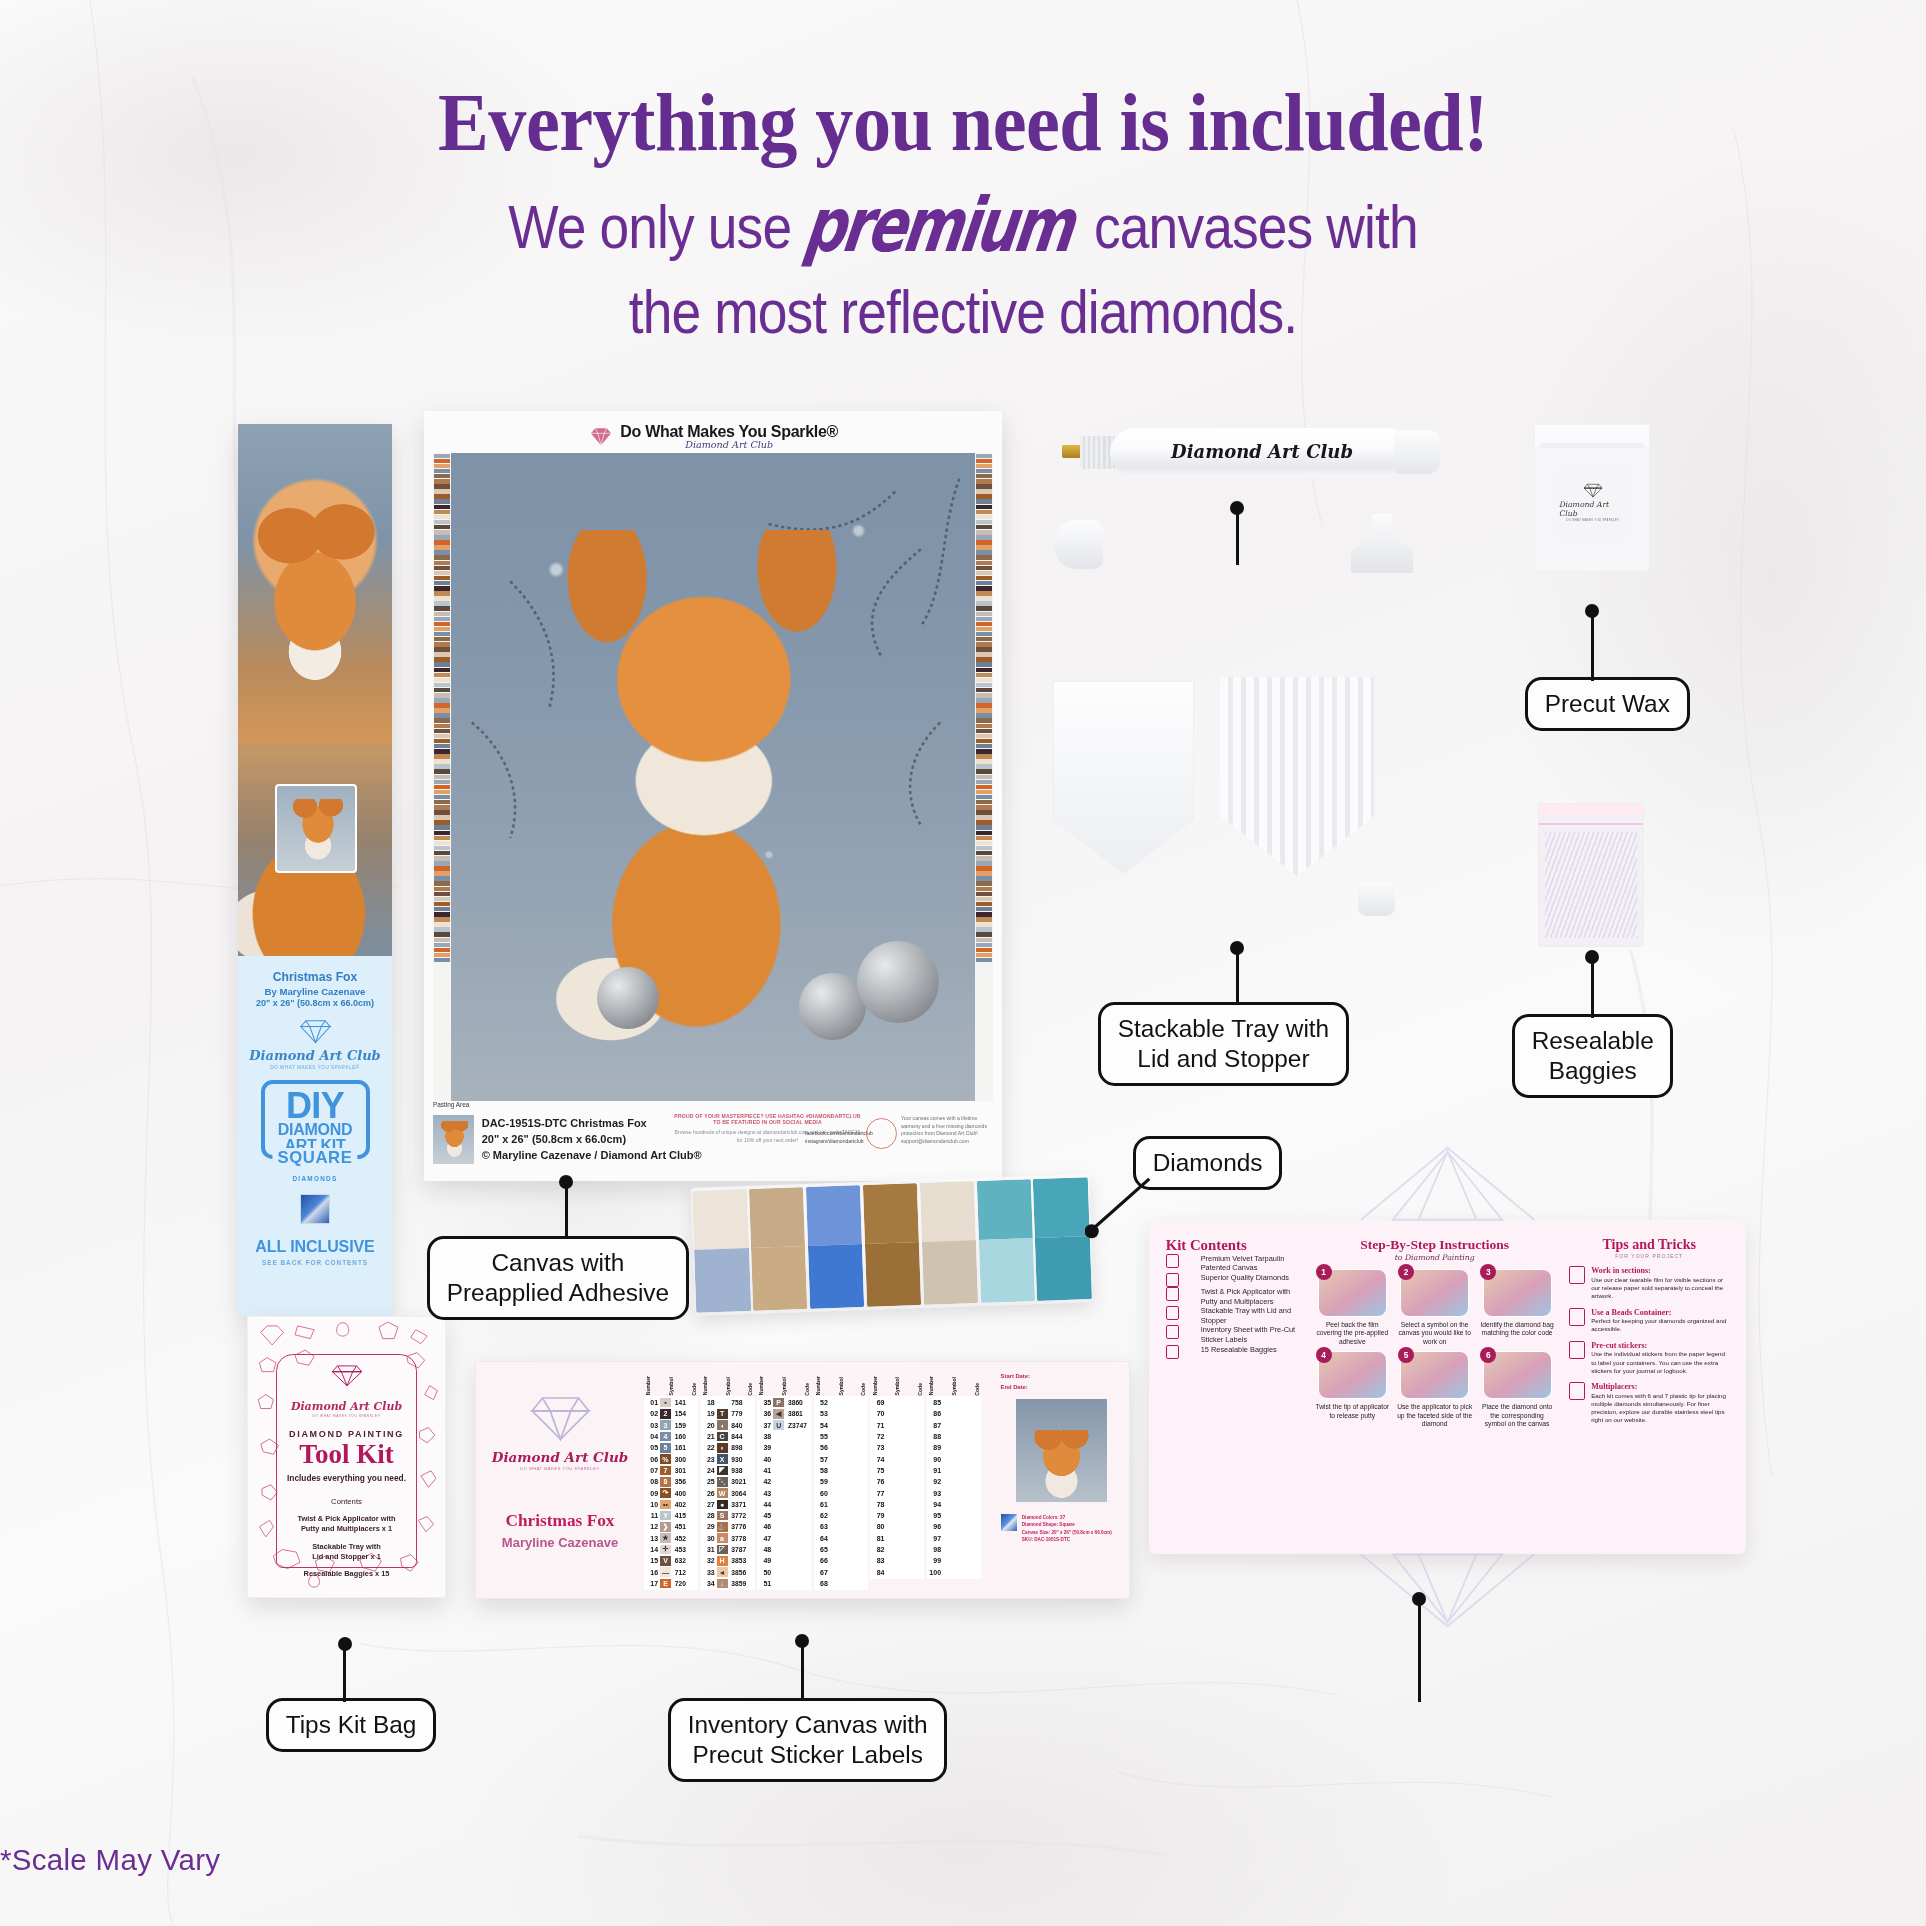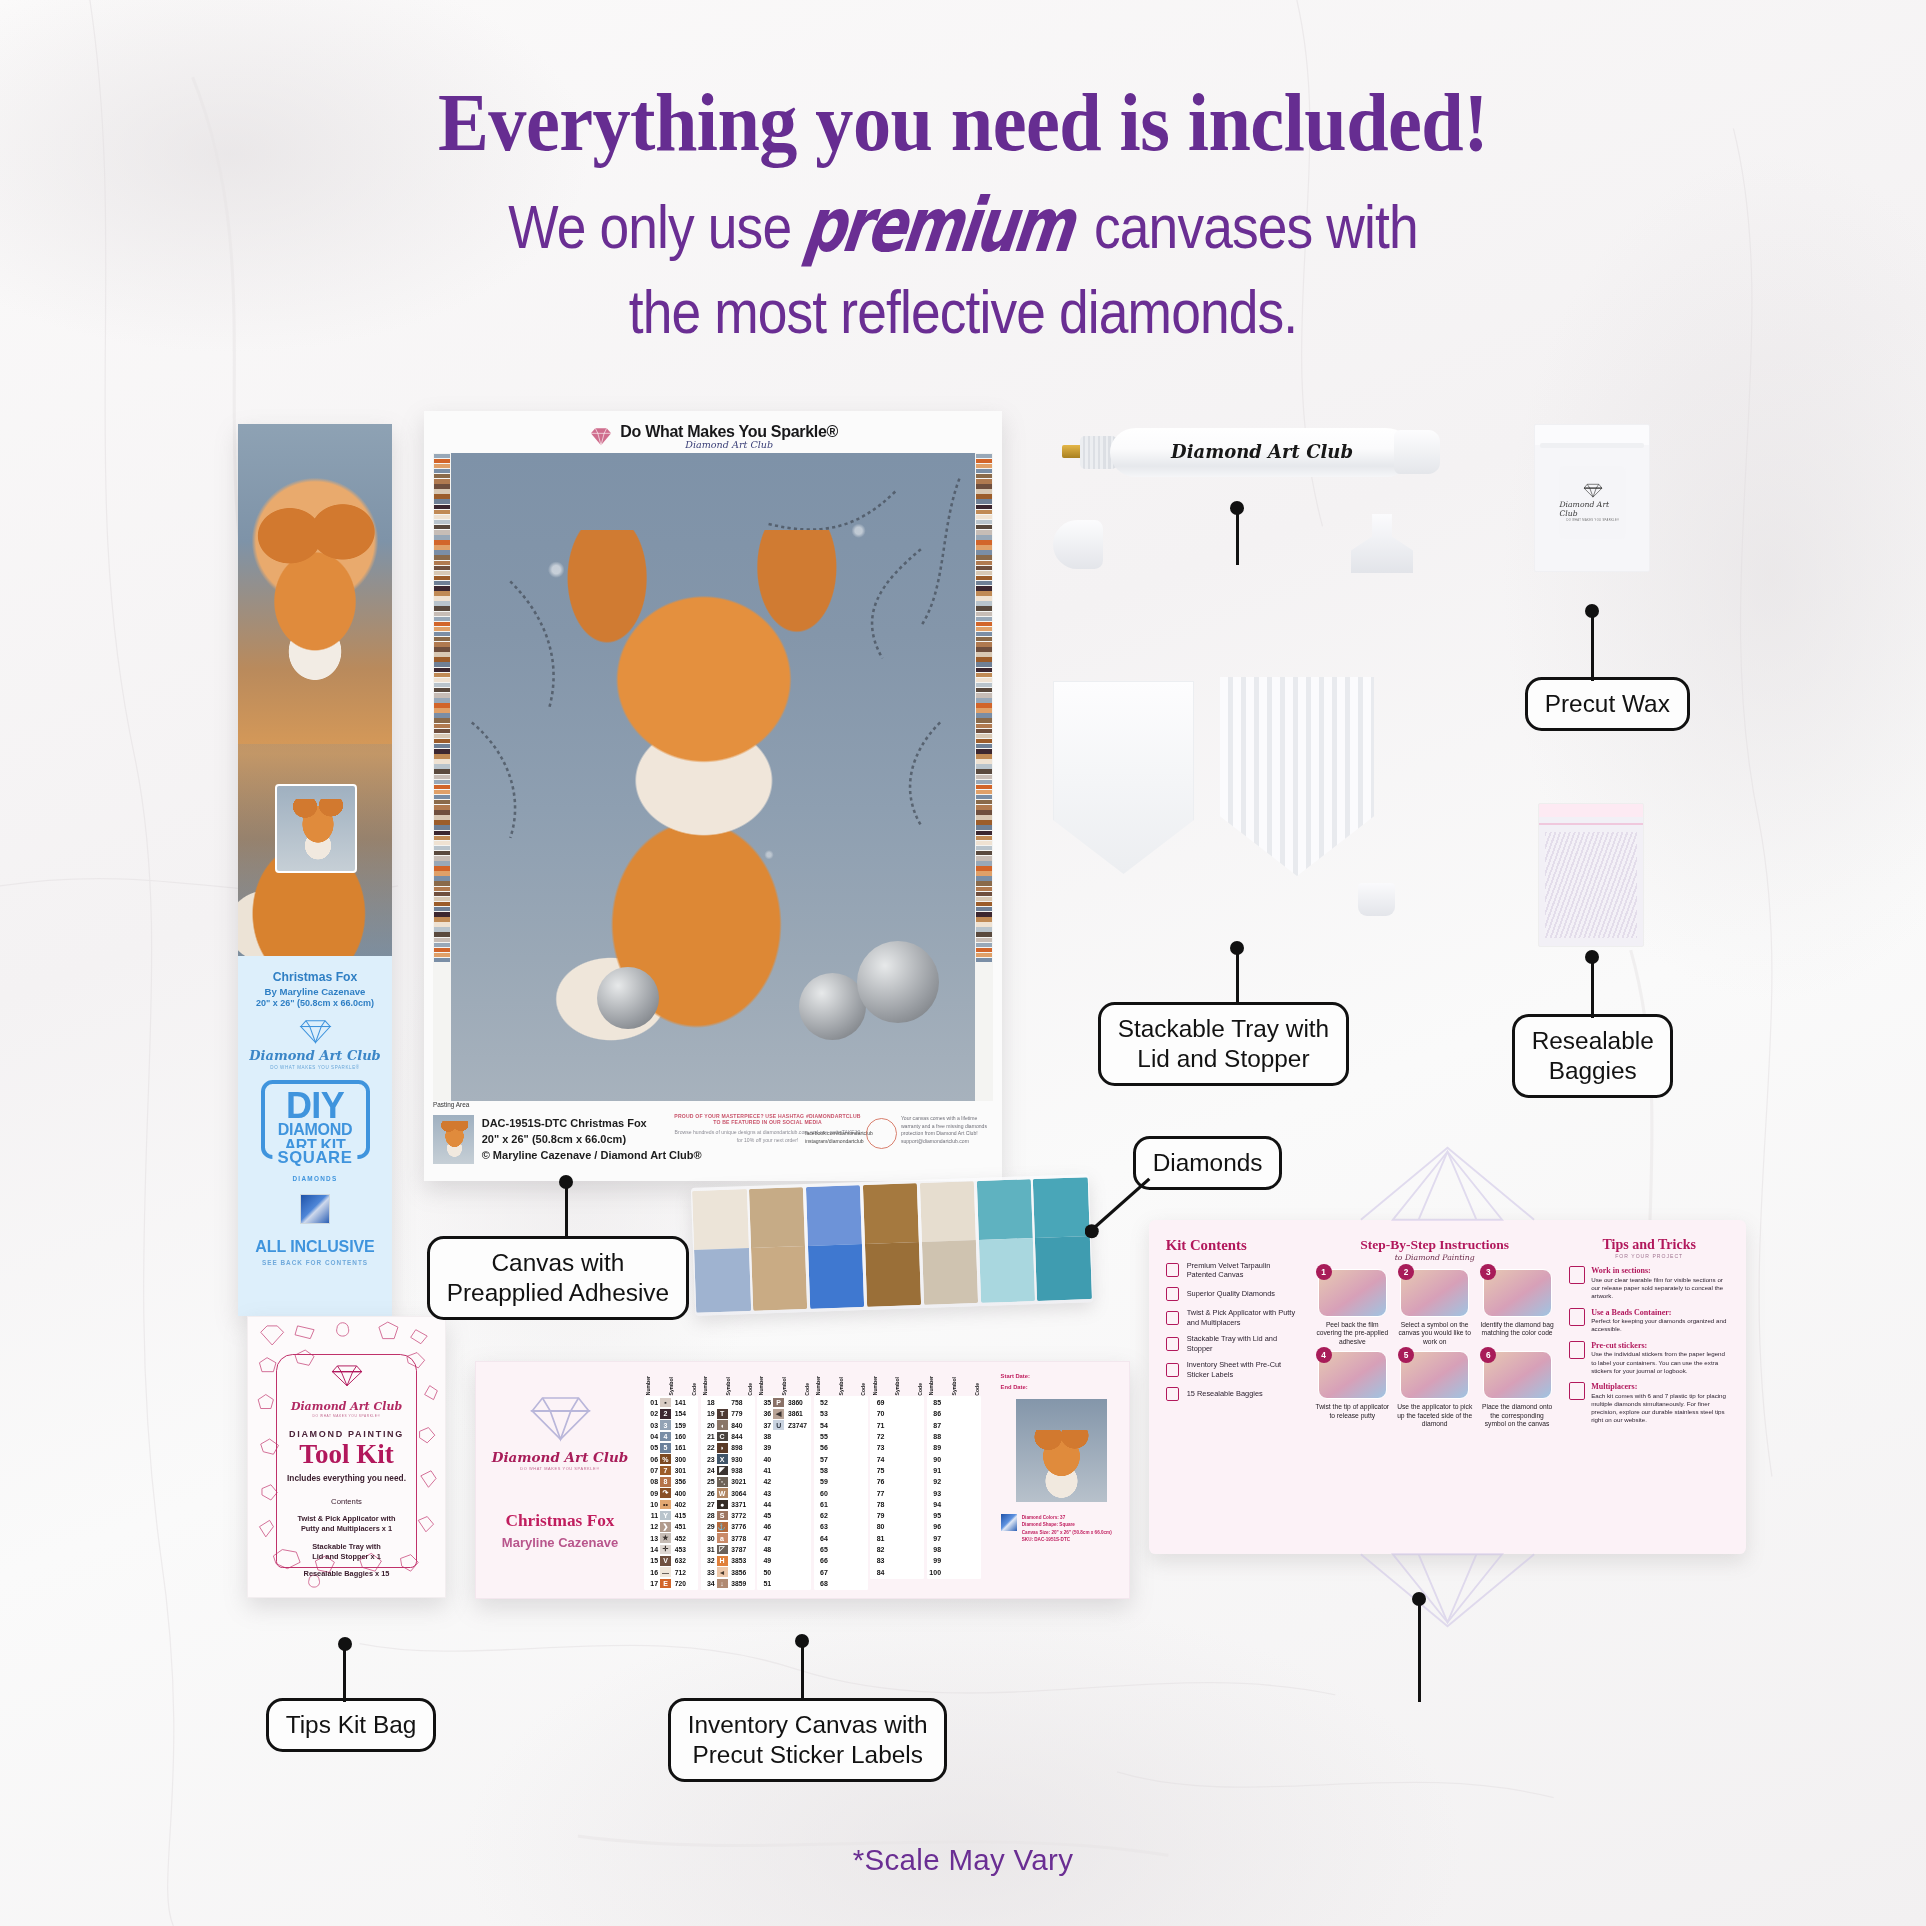--- a/index.html
+++ b/index.html
@@ -36,21 +36,21 @@
     font-size:62px;letter-spacing:-1px;transform:scaleX(.86);
   }
   #sub1{top:186px}
   #sub2{top:276px}
   .premium{
     font-family:"DejaVu Sans", sans-serif;font-style:italic;font-weight:700;
     font-size:67px;letter-spacing:-3.9px;transform:skewX(-12deg) scaleY(1.12);
     display:inline-block;padding:0 5.1px;
   }
   #footnote{
-    position:absolute;top:1843px;left:0;width:1926px;text-align:center;
+    position:absolute;top:1843px;left:0;width:1926px;
     color:#6a2e93;font-size:29.5px;font-weight:500;letter-spacing:0.3px;
   }
 
   
   .callout{position:absolute;}
   .callout .box{
     border:3.2px solid #111;border-radius:16.7px;background:#fdfdfd;
     padding:9px 16.7px;text-align:center;color:#121212;
     font-size:24.4px;line-height:1.22;white-space:pre-line;font-weight:400;
   }
@@ -269,21 +269,21 @@
 
   
   #instr{position:absolute;left:1149px;top:1220px;width:597px;height:334px;
     background:#fcf2f7;border-radius:6.4px;box-shadow:0 7.7px 19px rgba(120,115,118,.18)}
   #instr .bandtop,#instr .bandbot{position:absolute;left:0;right:0;height:77px;overflow:hidden;opacity:.55}
   #instr .bandtop{top:-76px}
   #instr .bandbot{bottom:-76px}
   #instr .cols{position:absolute;inset:16.7px 11.6px 11.6px 16.7px;display:flex;gap:9px}
   .kitcol{width:135px}
   .kitcol h3{font-family:"Liberation Serif",serif;font-size:14.8px;color:#b2185c;font-weight:700}
-  .kitrow{display:flex;gap:8px;margin-top:7px;align-items:center}
+  .kitrow{display:flex;gap:22px;align-items:flex-start}
   .kitrow .ic{width:13px;height:14px;flex:none;border:0.9px solid #b2185c;border-radius:1.9px}
   .kitrow span{font-size:7.4px;color:#2c2230;line-height:1.3;font-weight:500}
   .stepcol{width:250px;text-align:center}
   .stepcol h3{font-family:"Liberation Serif",serif;font-size:13.5px;color:#b2185c;font-weight:700}
   .stepcol .ssub{font-family:"DejaVu Serif",serif;font-style:italic;font-size:7.7px;color:#6a2a48;margin-top:0.6px}
   .stepgrid{display:flex;flex-wrap:wrap;gap:5.1px 6.4px;margin-top:6.4px;justify-content:center}
   .step{width:76px}
   .step .ph{width:69px;height:48px;margin:0 auto;border-radius:9px;position:relative;
     background:linear-gradient(145deg,#e7c9b2,#d7a0b8 55%,#9fc4e2);border:1.3px solid #fff}
   .step .no{position:absolute;left:-3.2px;top:-5.8px;width:16px;height:16px;border-radius:50%;background:#a81c59;color:#fff;

